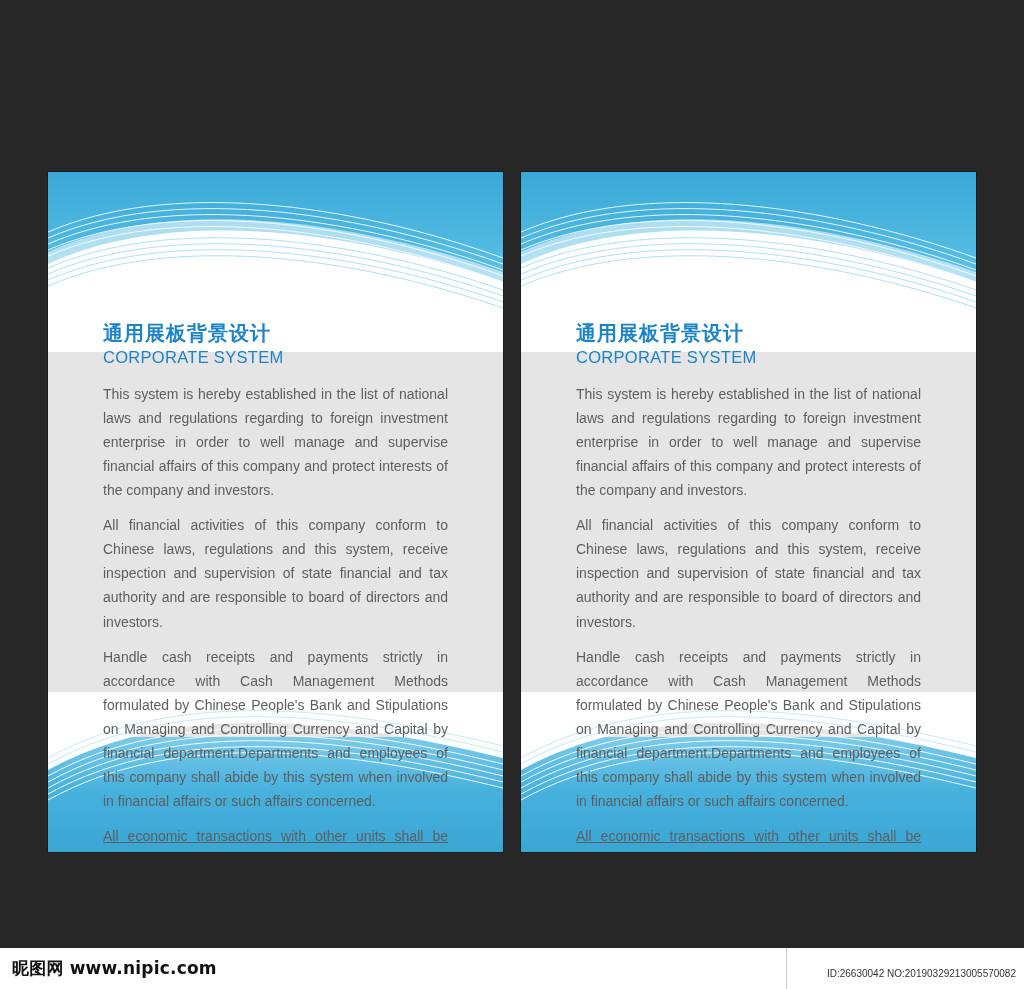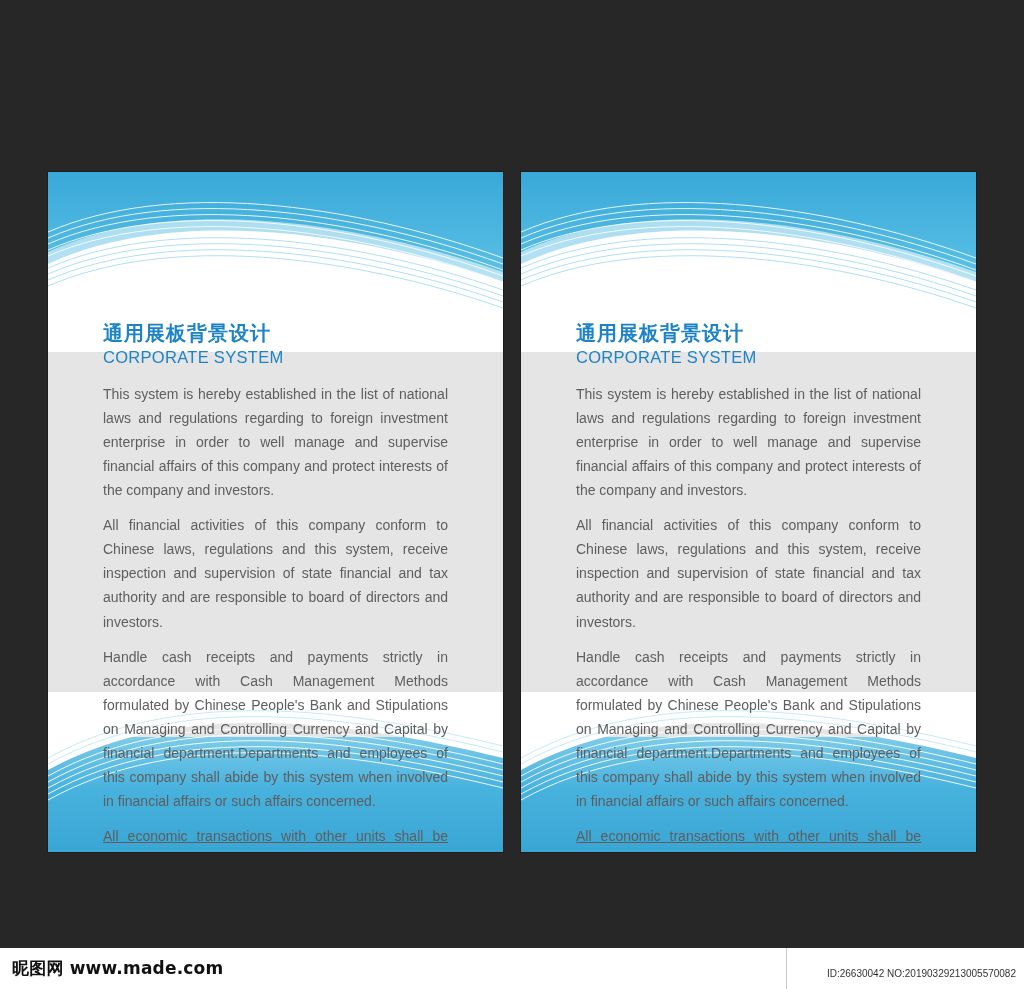--- a/index.html
+++ b/index.html
@@ -234,16 +234,16 @@
         <p class="para">All financial activities of this company conform to Chinese laws, regulations and this system, receive inspection and supervision of state financial and tax authority and are responsible to board of directors and investors.</p>
         <p class="para">Handle cash receipts and payments strictly in accordance with Cash Management Methods formulated by Chinese People's Bank and Stipulations on Managing and Controlling Currency and Capital by financial department.Departments and employees of this company shall abide by this system when involved in financial affairs or such affairs concerned.</p>
         <p class="para"> All economic transactions with other units shall be settled among banks except that petty cash disbursement can be made by imprest.Faithfully indicate source and purpose of cash in each voucher of saving and drawing money in and from bank.</p>
       </div>
     </div>
 
   </div>
 </div>
 
 <div class="footer">
-  <div class="footer-brand">昵图网 www.made.com</div>
+  <div class="footer-brand">昵图网 www.nipic.com</div>
   <div class="footer-divider"></div>
   <div class="footer-id">ID:26630042 NO:20190329213005570082</div>
 </div>
 
 </body></html>

